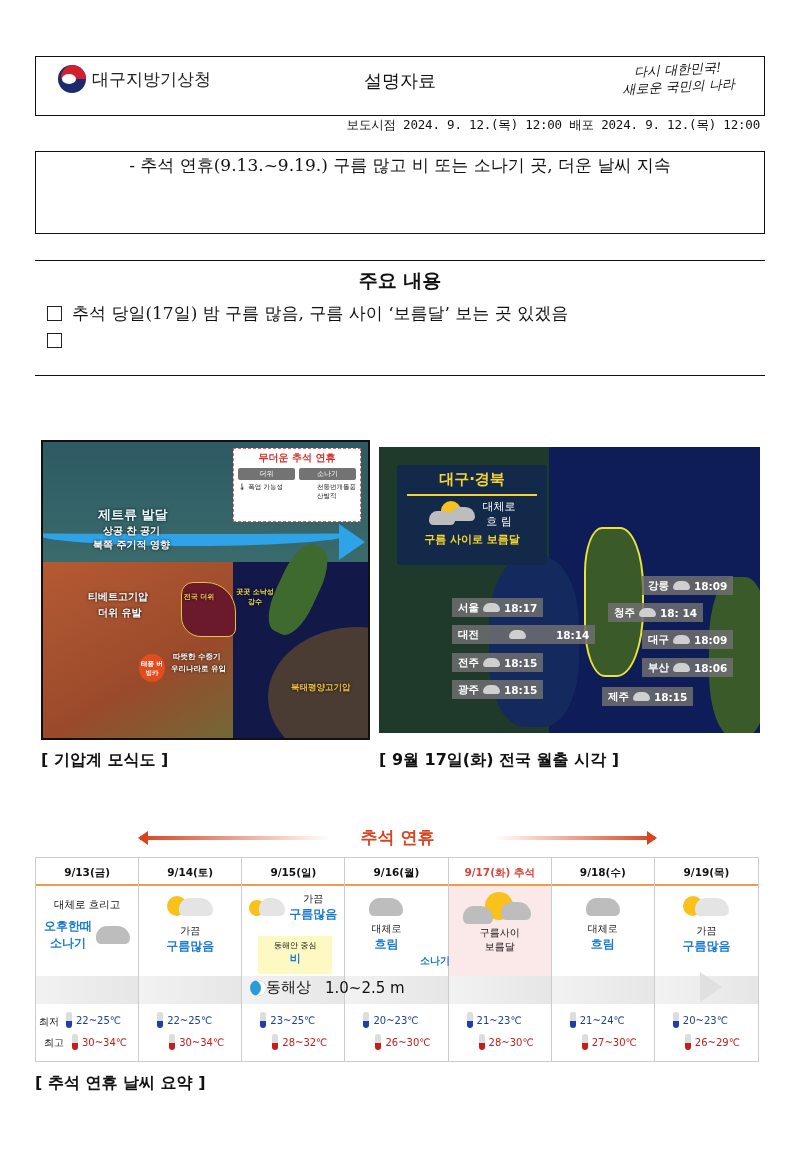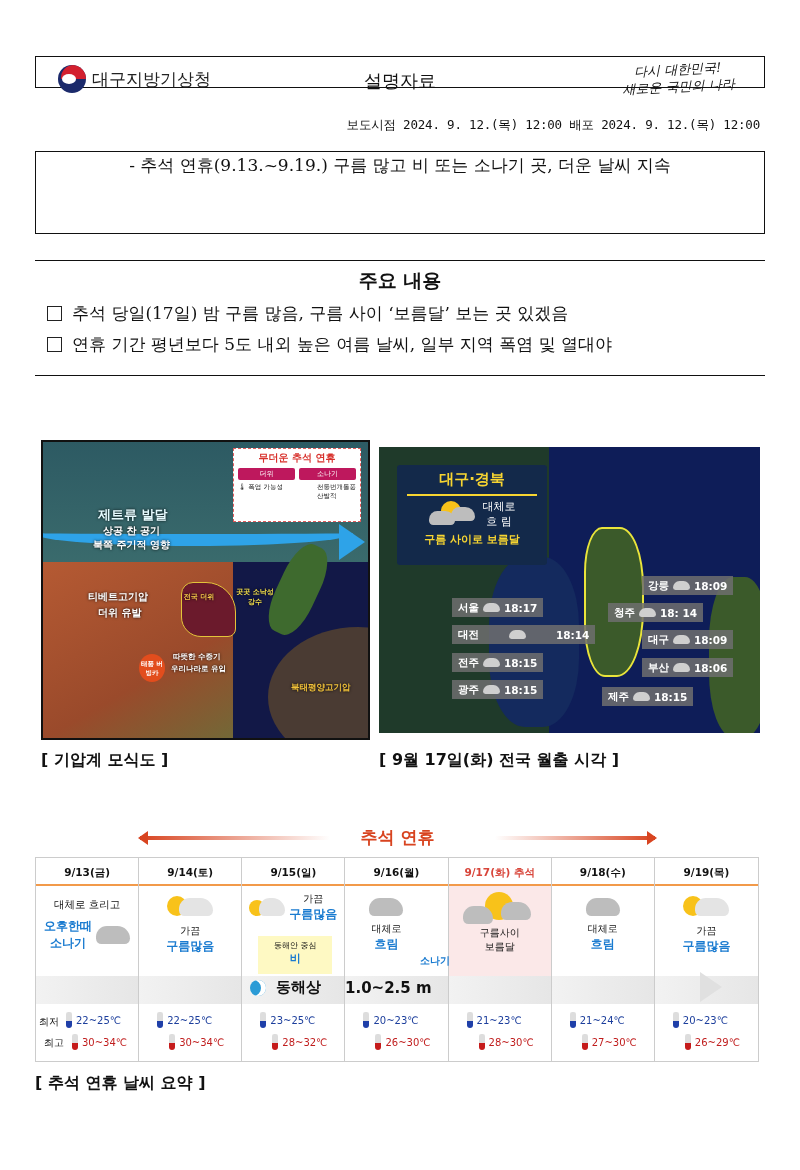--- a/index.html
+++ b/index.html
@@ -1,18 +1,18 @@
 <!DOCTYPE html>
 <html><head>
 <meta charset="utf-8">
 <style>
   * { box-sizing: border-box; margin: 0; padding: 0; }
   body { width: 800px; height: 1170px; background: #fff; font-family: "DejaVu Sans", sans-serif; color: #111; position: relative; overflow: hidden; }
 
-  .header-box { position: absolute; left: 35px; top: 56px; width: 730px; height: 32px; border: 1.5px solid #111; }
+  .header-box { position: absolute; left: 35px; top: 56px; width: 730px; height: 60px; border: 1.5px solid #111; }
   .logo { position: absolute; left: 22px; top: 8px; display: flex; align-items: center; gap: 6px; }
   .logo-mark { width: 28px; height: 28px; border-radius: 50%; position: relative; overflow: hidden; background: #1b2a6b; }
   .logo-mark::before { content: ""; position: absolute; left: 3px; top: 0; width: 25px; height: 14px; border-radius: 14px 14px 0 0; background: #d3202f; }
   .logo-mark::after { content: ""; position: absolute; left: 4px; top: 9px; width: 14px; height: 10px; border-radius: 50%; background: #fff; }
   .logo-text { font-size: 17px; color: #222; }
   .doc-type { position: absolute; left: 0; right: 0; top: 12px; text-align: center; font-family: "DejaVu Serif", serif; font-size: 18px; }
   .slogan { position: absolute; right: 30px; top: 4px; font-family: "DejaVu Serif", serif; font-style: italic; font-size: 13px; line-height: 17px; text-align: center; transform: rotate(-3deg); }
 
   .release-info { position: absolute; right: 40px; top: 117px; font-family: "DejaVu Sans Mono", monospace; font-size: 12.5px; letter-spacing: -0.2px; }
 
@@ -37,21 +37,21 @@
   .pacific-high { position: absolute; left: 225px; top: 185px; width: 180px; height: 140px; border-radius: 50%; background: #4a3b33; }
   .korea-hot { position: absolute; left: 138px; top: 140px; width: 55px; height: 55px; background: #6b1a2c; border: 1.5px solid #e3c43a; border-radius: 12px 30px 8px 20px; }
   .japan { position: absolute; left: 235px; top: 100px; width: 40px; height: 95px; background: #3e6a2e; transform: rotate(25deg); border-radius: 40%; }
   .jet { position: absolute; left: -10px; top: 78px; width: 320px; height: 26px; border-radius: 50%; border-bottom: 12px solid #2ea3e8; }
   .jet-arrow { position: absolute; right: 3px; top: 82px; width: 0; height: 0; border-top: 18px solid transparent; border-bottom: 18px solid transparent; border-left: 26px solid #2ea3e8; }
   .m-label { position: absolute; color: #fff; font-weight: bold; text-align: center; text-shadow: 0 0 3px #000; }
   .typhoon { position: absolute; left: 96px; top: 212px; width: 26px; height: 28px; border-radius: 50%; background: #e24d1d; color: #fff; font-size: 6.5px; text-align: center; padding-top: 6px; font-weight: bold; }
   .legend-box { position: absolute; left: 190px; top: 6px; width: 128px; height: 74px; background: #fff; border: 1px dashed #e25b5b; padding: 2px 4px; }
   .legend-title { color: #d8312c; font-weight: bold; font-size: 10px; text-align: center; }
   .legend-pills { display: flex; gap: 4px; margin-top: 3px; }
-  .legend-pill { flex: 1; background: #be185d; color: #fff; font-size: 7px; text-align: center; border-radius: 2px; padding: 1px 0; }
+  .legend-pill { flex: 1; background: #737373; color: #fff; font-size: 7px; text-align: center; border-radius: 2px; padding: 1px 0; }
   .legend-body { display: flex; justify-content: space-between; font-size: 6.5px; margin-top: 3px; line-height: 9px; }
 
   
   .f2-sea { position: absolute; left: 170px; top: 0; width: 211px; height: 286px; background: #0e1d58; }
   .f2-korea { position: absolute; left: 205px; top: 80px; width: 60px; height: 150px; background: #3b5a2a; border: 2px solid #e9e43b; border-radius: 30% 40% 45% 35%; }
   .f2-yellowsea { position: absolute; left: 110px; top: 110px; width: 90px; height: 170px; background: #142a5e; border-radius: 40%; }
   .f2-japan { position: absolute; left: 330px; top: 130px; width: 60px; height: 160px; background: #3b5a2a; border-radius: 40%; }
   .panel { position: absolute; left: 18px; top: 18px; width: 150px; height: 100px; background: #13294a; border-radius: 3px; color: #fff; text-align: center; }
   .panel-title { color: #f7d531; font-weight: bold; font-size: 15px; padding-top: 5px; }
   .panel-rule { height: 1.5px; background: #f7d531; margin: 5px 10px 3px; }
@@ -82,21 +82,21 @@
   .thermo { width: 6px; height: 16px; border-radius: 3px 3px 4px 4px; display: inline-block; }
   .thermo.blue { background: linear-gradient(180deg,#ddd 0 55%,#1f3fa8 55%); }
   .thermo.red { background: linear-gradient(180deg,#ddd 0 55%,#c51c1c 55%); }
   .label-min { position: absolute; left: 3px; top: 11px; font-size: 10px; color: #111; }
   .label-max { position: absolute; left: 8px; top: 32px; font-size: 10px; color: #111; }
   .blue-txt { color: #1a7bd0; font-weight: bold; font-size: 12px; }
   .sun { width: 20px; height: 20px; border-radius: 50%; background: #f8c21a; display: inline-block; }
   .cloud { width: 34px; height: 18px; background: #bdbdbd; border-radius: 12px 14px 6px 6px; display: inline-block; }
   .cloud.light { background: #e4e4e4; }
   .east-rain { position: absolute; left: 16px; top: 50px; width: 74px; height: 38px; background: #fef9c3; font-size: 8px; padding-top: 4px; }
-  .wave-overlay { position: absolute; left: 250px; top: 978px; font-size: 15px; font-weight: bold; color: #111; display: flex; align-items: center; gap: 10px; }
+  .wave-overlay { position: absolute; left: 250px; top: 978px; font-size: 15px; font-weight: normal; color: #111; display: flex; align-items: center; }
   .moon { width: 16px; height: 16px; border-radius: 50%; background: #2b9bd6; display: inline-block; box-shadow: inset -5px 0 0 #fff; }
   .wave-arrow { position: absolute; left: 700px; top: 972px; border-top: 15px solid transparent; border-bottom: 15px solid transparent; border-left: 22px solid #e0e0e0; }
 </style>
 </head>
 <body>
 
 <div class="header-box">
   <div class="logo">
     <span class="logo-mark"></span>
     <span class="logo-text">대구지방기상청</span>
@@ -115,21 +115,20 @@
 </div>
 
 <div class="summary">
   <div class="summary-heading">주요 내용</div>
   <div class="bullet">
     <span class="checkbox"></span>
     <span>추석 당일(17일) 밤 구름 많음, 구름 사이 ‘보름달’ 보는 곳 있겠음</span>
   </div>
   <div class="bullet">
     <span class="checkbox"></span>
-    <span>연휴 기간 평년보다 5도 내외 높은 여름 날씨, 일부 지역 폭염 및 열대야</span>
   </div>
 </div>
 
 <div class="figure fig1">
   <div class="land-north"></div>
   <div class="land-west"></div>
   <div class="sea-east"></div>
   <div class="pacific-high"></div>
   <div class="japan"></div>
   <div class="korea-hot"></div>

